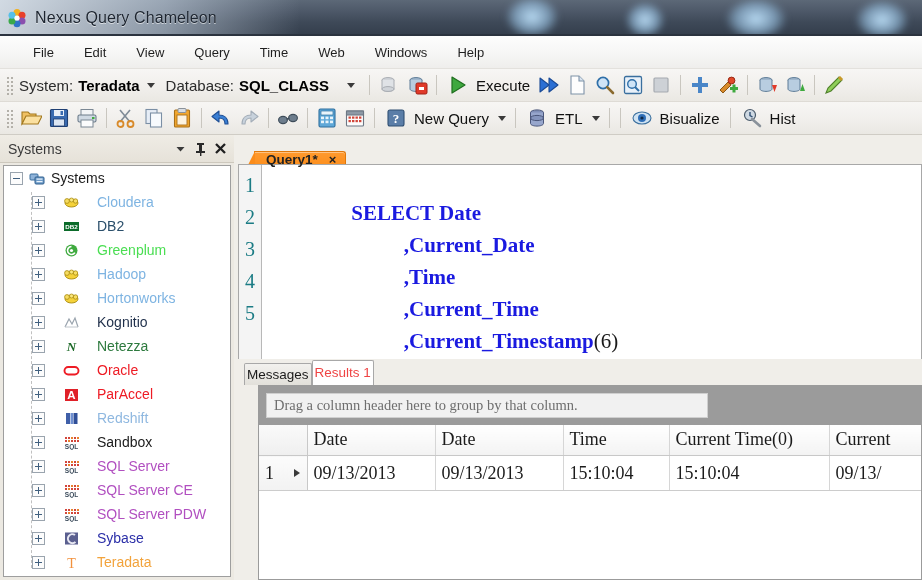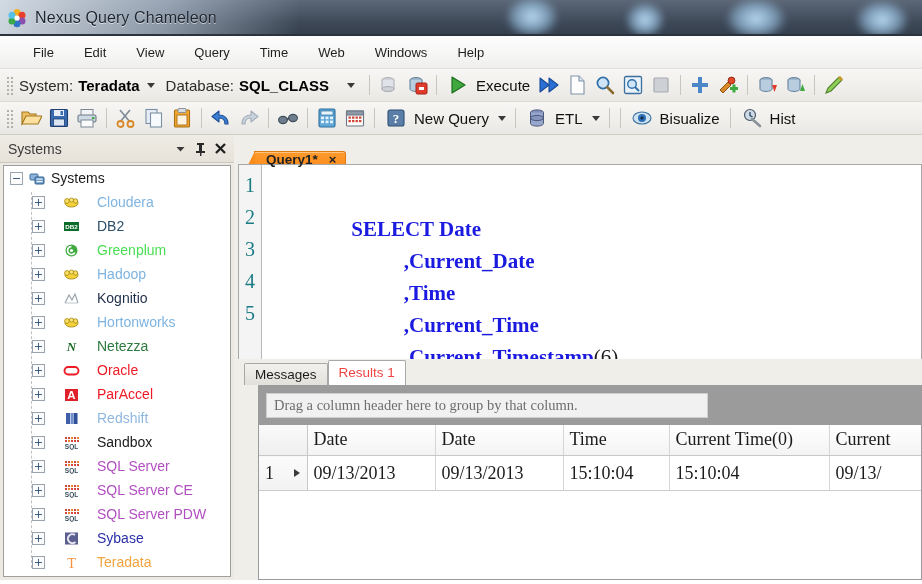--- a/index.html
+++ b/index.html
@@ -150,33 +150,33 @@
     overflow: hidden; position: relative;
   }
   .gutter {
     width: 23px; background: #f4f4f4; border-right: 1px solid #b8b8b8;
     padding-top: 4px; flex: 0 0 auto;
   }
   .gline {
     height: 32px; line-height: 32px; text-align: center;
     font-family: "Liberation Serif", serif; font-size: 20px; color: #1a7b84;
   }
-  .code { flex: 1; padding-top: 16px; overflow: hidden; }
+  .code { flex: 1; padding-top: 0; overflow: hidden; }
   .cline {
     height: 32px; line-height: 32px; white-space: pre;
     font-family: "Liberation Serif", serif; font-size: 21px; font-weight: bold;
   }
   .kw { color: #1a1ae0; }
   .id { color: #1a1ae0; }
   .pn { color: #1a1a1a; font-weight: normal; }
 
   
   .rtabstrip { height: 26px; display: flex; align-items: flex-end; background:#f0eee9; padding-left: 6px; }
   .rtab {
-    height: 22px; padding: 0 10px; display: flex; align-items: center;
+    height: 22px; padding: 0 2px; display: flex; align-items: center;
     font-size: 13.5px; color: #1b1b1b;
     border: 1px solid #a8a8a8; border-bottom: none;
     background: linear-gradient(180deg,#f2f1ee 0%, #e2e0da 100%);
     border-radius: 2px 2px 0 0; cursor: default;
   }
   .rtab.active {
     background: #fff; height: 25px; color: #ef4444; position: relative; z-index: 2;
   }
   
   .grid {
@@ -540,35 +540,35 @@
             <circle cx="4" cy="6" r="2.4" fill="#f7dd62" stroke="#a88a10" stroke-width=".8"></circle>
             <circle cx="12.5" cy="6" r="2.2" fill="#f7dd62" stroke="#a88a10" stroke-width=".8"></circle>
             <circle cx="8.5" cy="5" r="2" fill="#fae87f" stroke="#a88a10" stroke-width=".7"></circle>
           </svg>
           <span class="tlabel" style="color:#7eb4e2">Hadoop</span>
         </div>
 
         <div class="tnode child">
           <div class="expander plus"></div>
           <svg class="ticon-tree" viewBox="0 0 17 15">
-            <path d="M2 12 L6 4 L9 9 L12 3 L15 12" fill="none" stroke="#9aa4ae" stroke-width="1.2"></path>
-            <path d="M2 12 L15 12" stroke="#c0c6cc" stroke-width="1"></path>
-          </svg>
-          <span class="tlabel" style="color:#1f2f4a">Kognitio</span>
-        </div>
-
-        <div class="tnode child">
-          <div class="expander plus"></div>
-          <svg class="ticon-tree" viewBox="0 0 17 15">
             <ellipse cx="8.5" cy="8" rx="6.5" ry="4" fill="#f5d23a" stroke="#a88a10" stroke-width=".9"></ellipse>
             <circle cx="4" cy="6" r="2.4" fill="#f7dd62" stroke="#a88a10" stroke-width=".8"></circle>
             <circle cx="12.5" cy="6" r="2.2" fill="#f7dd62" stroke="#a88a10" stroke-width=".8"></circle>
             <circle cx="8.5" cy="5" r="2" fill="#fae87f" stroke="#a88a10" stroke-width=".7"></circle>
           </svg>
           <span class="tlabel" style="color:#7eb4e2">Hortonworks</span>
+        </div>
+
+        <div class="tnode child">
+          <div class="expander plus"></div>
+          <svg class="ticon-tree" viewBox="0 0 17 15">
+            <path d="M2 12 L6 4 L9 9 L12 3 L15 12" fill="none" stroke="#9aa4ae" stroke-width="1.2"></path>
+            <path d="M2 12 L15 12" stroke="#c0c6cc" stroke-width="1"></path>
+          </svg>
+          <span class="tlabel" style="color:#1f2f4a">Kognitio</span>
         </div>
 
         <div class="tnode child">
           <div class="expander plus"></div>
           <svg class="ticon-tree" viewBox="0 0 17 15">
             <text x="8.5" y="12" font-size="13" font-family="Liberation Serif, serif" fill="#1f6b2a" text-anchor="middle" font-weight="bold" font-style="italic">N</text>
           </svg>
           <span class="tlabel" style="color:#2d7a3e">Netezza</span>
         </div>
 

